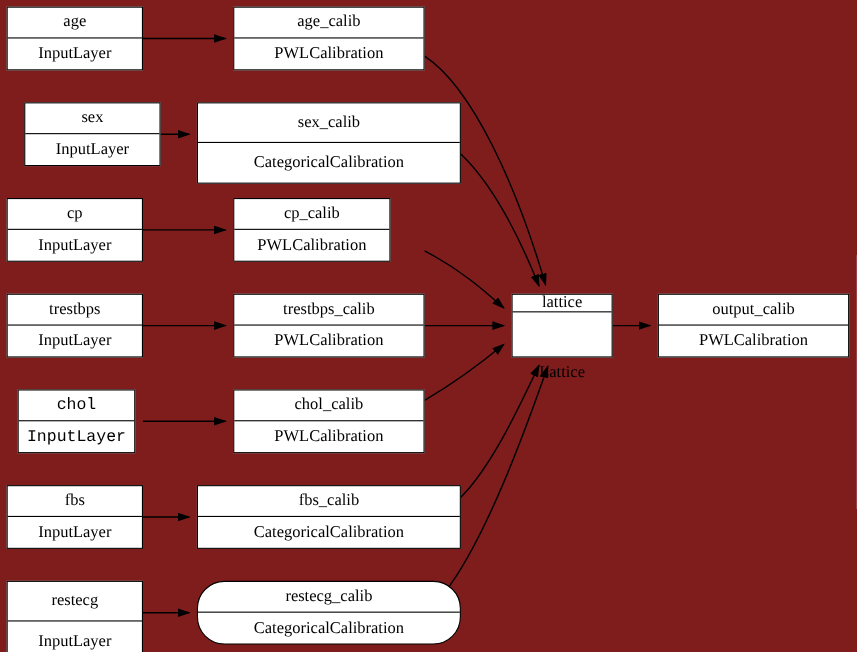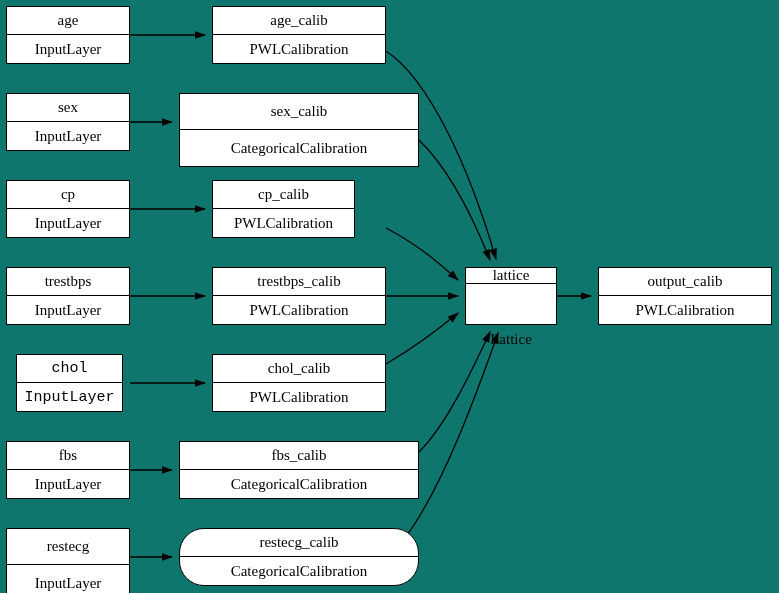--- a/index.html
+++ b/index.html
@@ -4,21 +4,21 @@
 <style>
   html, body {
     margin: 0;
     padding: 0;
     background: #ffffff;
   }
   #canvas {
     position: relative;
     width: 779px;
     height: 593px;
-    background: #0f766e;
+    background: #7f1d1d;
     font-family: "Liberation Serif", "DejaVu Serif", serif;
     overflow: hidden;
   }
   .node {
     position: absolute;
     box-sizing: border-box;
     border: 1px solid #000000;
     background: #ffffff;
     display: flex;
     flex-direction: column;
@@ -84,21 +84,21 @@
   <div class="node" style="left:6px; top:6px; width:124px; height:58px;">
     <div class="cell top">age</div>
     <div class="cell">InputLayer</div>
   </div>
 
   <div class="node" style="left:212px; top:6px; width:174px; height:58px;">
     <div class="cell top">age_calib</div>
     <div class="cell">PWLCalibration</div>
   </div>
 
-  <div class="node" style="left:6px; top:93px; width:124px; height:58px;">
+  <div class="node" style="left:22px; top:93px; width:124px; height:58px;">
     <div class="cell top">sex</div>
     <div class="cell">InputLayer</div>
   </div>
 
   <div class="node" style="left:179px; top:93px; width:240px; height:74px;">
     <div class="cell top">sex_calib</div>
     <div class="cell">CategoricalCalibration</div>
   </div>
 
   <div class="node" style="left:6px; top:180px; width:124px; height:58px;">

